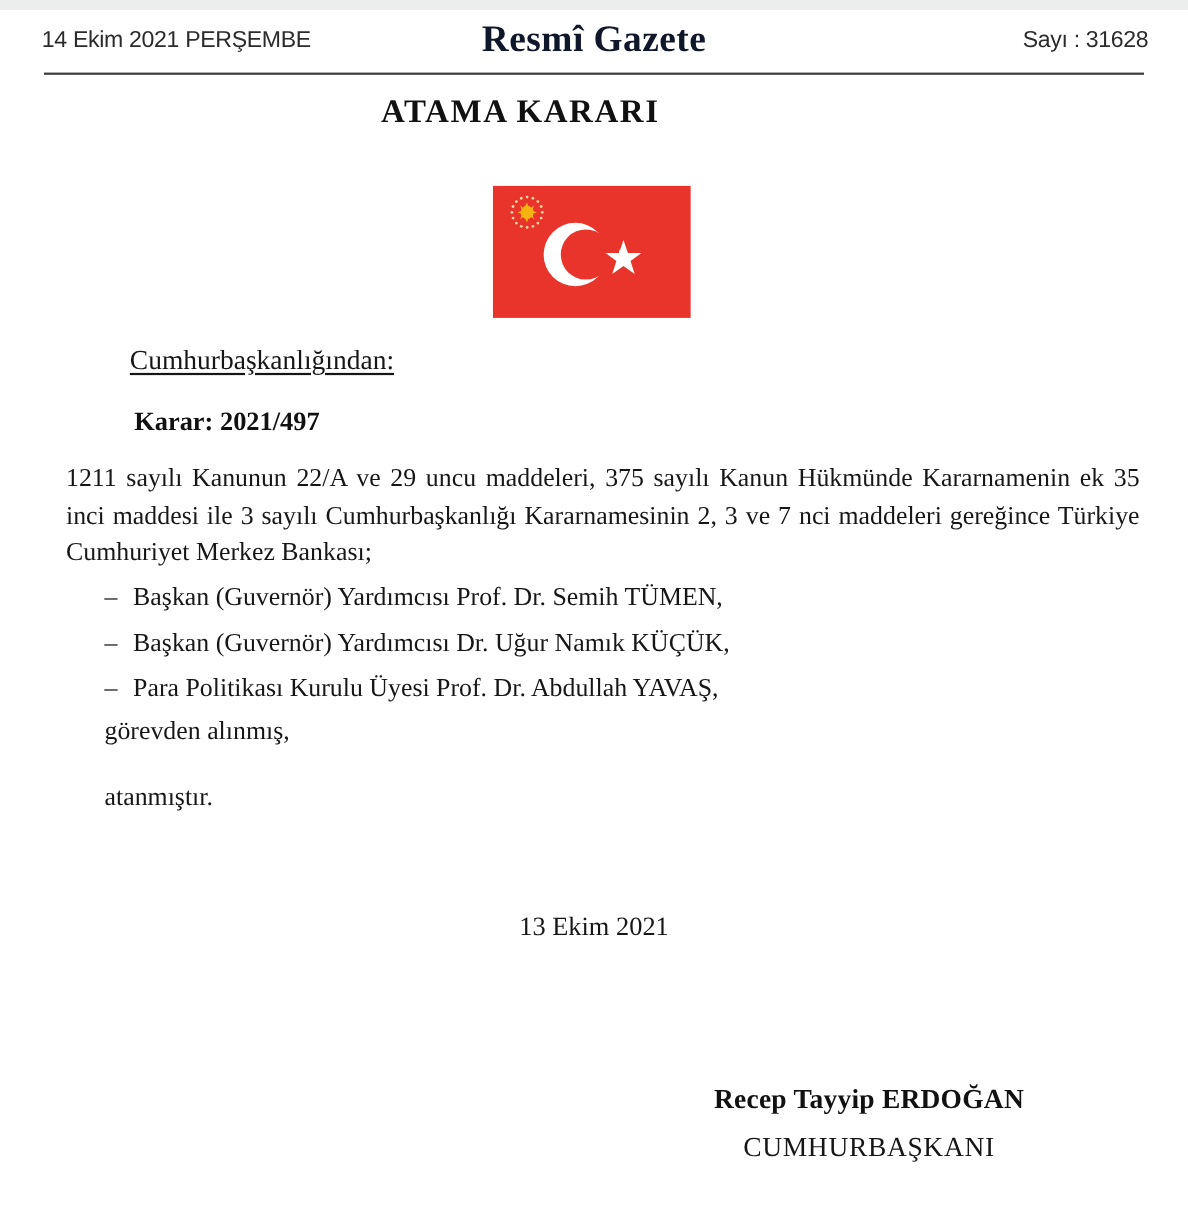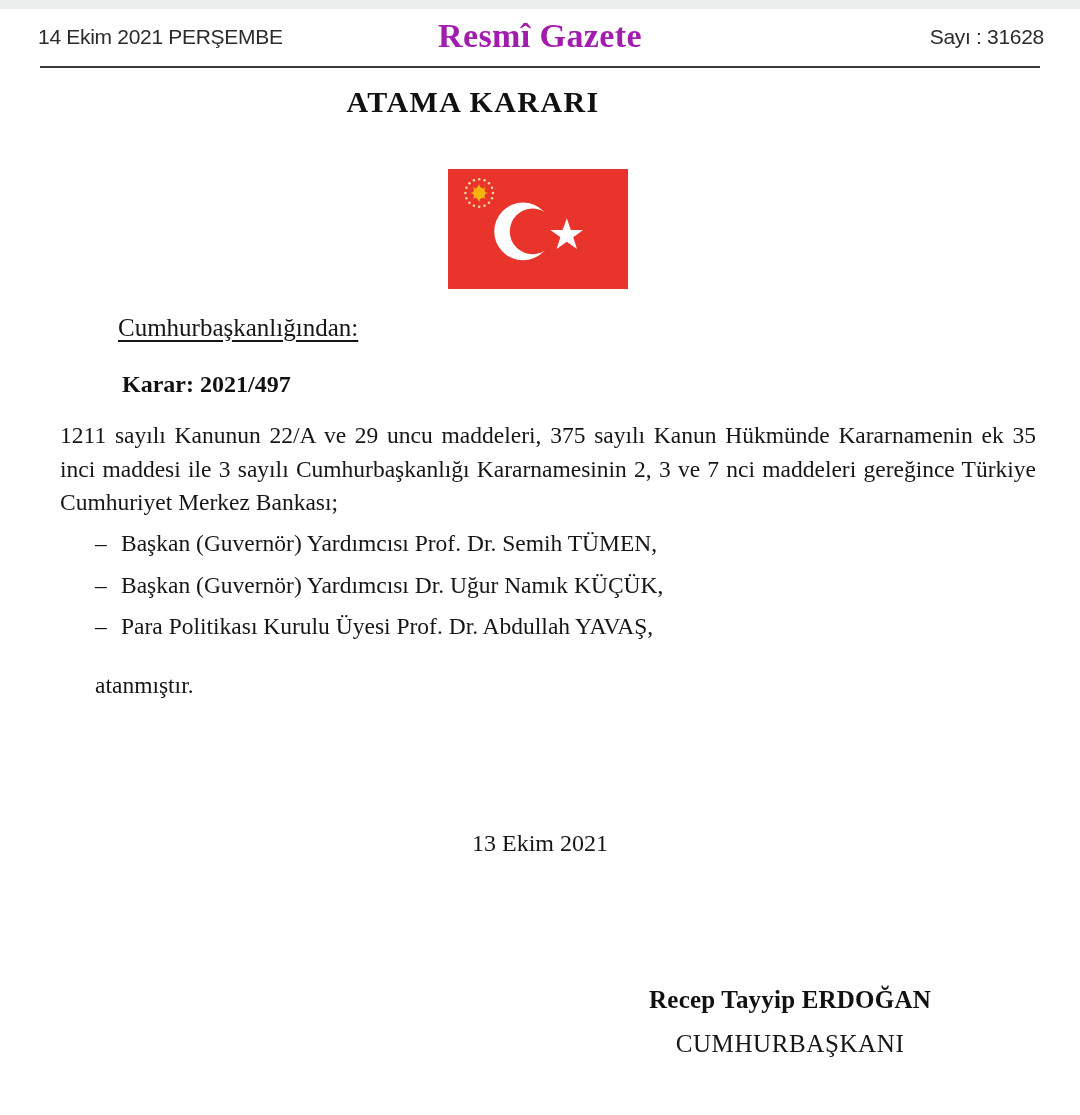--- a/index.html
+++ b/index.html
@@ -44,21 +44,21 @@
   }
   .mast-title {
     position: absolute;
     left: 0;
     top: 8px;
     width: 1080px;
     text-align: center;
     font-family: "Liberation Serif", serif;
     font-weight: bold;
     font-size: 34px;
-    color: #a21caf;
+    color: #0f172a;
     letter-spacing: 0.4px;
   }
   .mast-no {
     position: absolute;
     right: 36px;
     top: 16px;
     font-family: "Liberation Sans", sans-serif;
     font-size: 21px;
     letter-spacing: -0.3px;
     color: #2b2b2b;
@@ -247,20 +247,21 @@
 <div class="body-block">
   <div class="issuer">Cumhurbaşkanlığından:</div>
   <div class="karar">Karar: 2021/497</div>
   <div class="para">1211 sayılı Kanunun 22/A ve 29 uncu maddeleri, 375 sayılı Kanun Hükmünde Kararnamenin ek 35 inci maddesi ile 3 sayılı Cumhurbaşkanlığı Kararnamesinin 2, 3 ve 7 nci maddeleri gereğince Türkiye Cumhuriyet Merkez Bankası;</div>
 
   <ul class="list">
     <li><span class="dash">–</span><span>Başkan (Guvernör) Yardımcısı Prof. Dr. Semih TÜMEN,</span></li>
     <li><span class="dash">–</span><span>Başkan (Guvernör) Yardımcısı Dr. Uğur Namık KÜÇÜK,</span></li>
     <li><span class="dash">–</span><span>Para Politikası Kurulu Üyesi Prof. Dr. Abdullah YAVAŞ,</span></li>
   </ul>
+  <div class="closer">görevden alınmış,</div>
 
   <div class="gap"></div>
 
   <div class="closer">atanmıştır.</div>
 </div>
 
 <div class="sign-date">13 Ekim 2021</div>
 
 <div class="sig">
   <div class="sig-name">Recep Tayyip ERDOĞAN</div>

